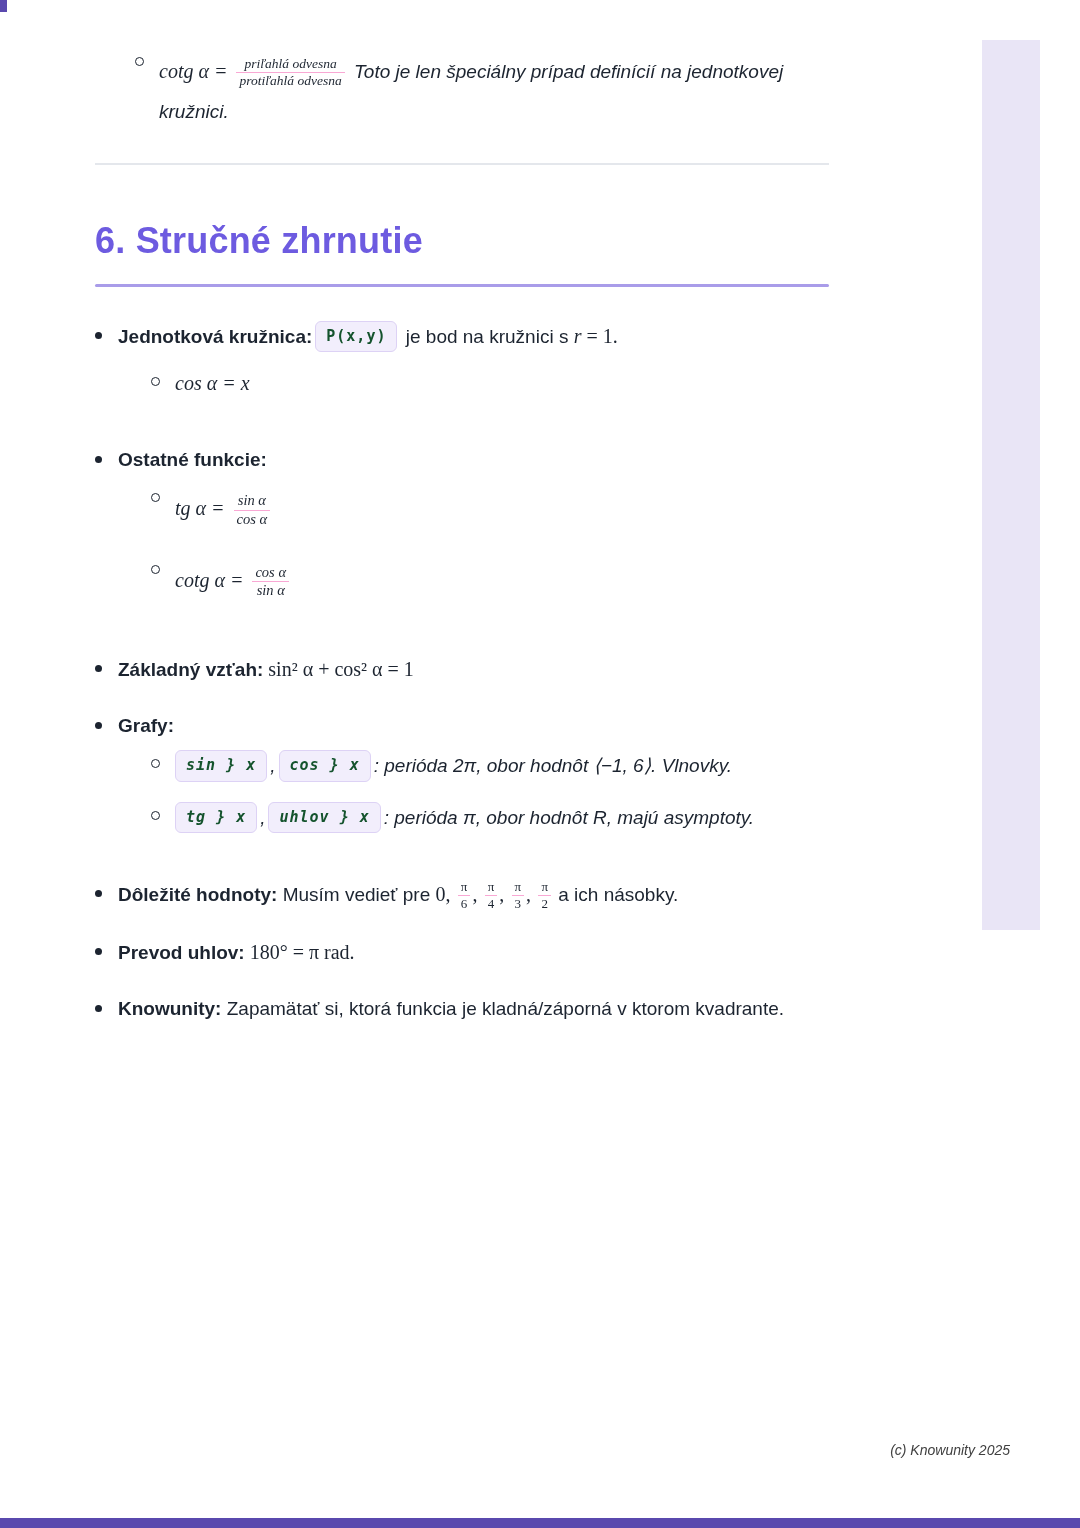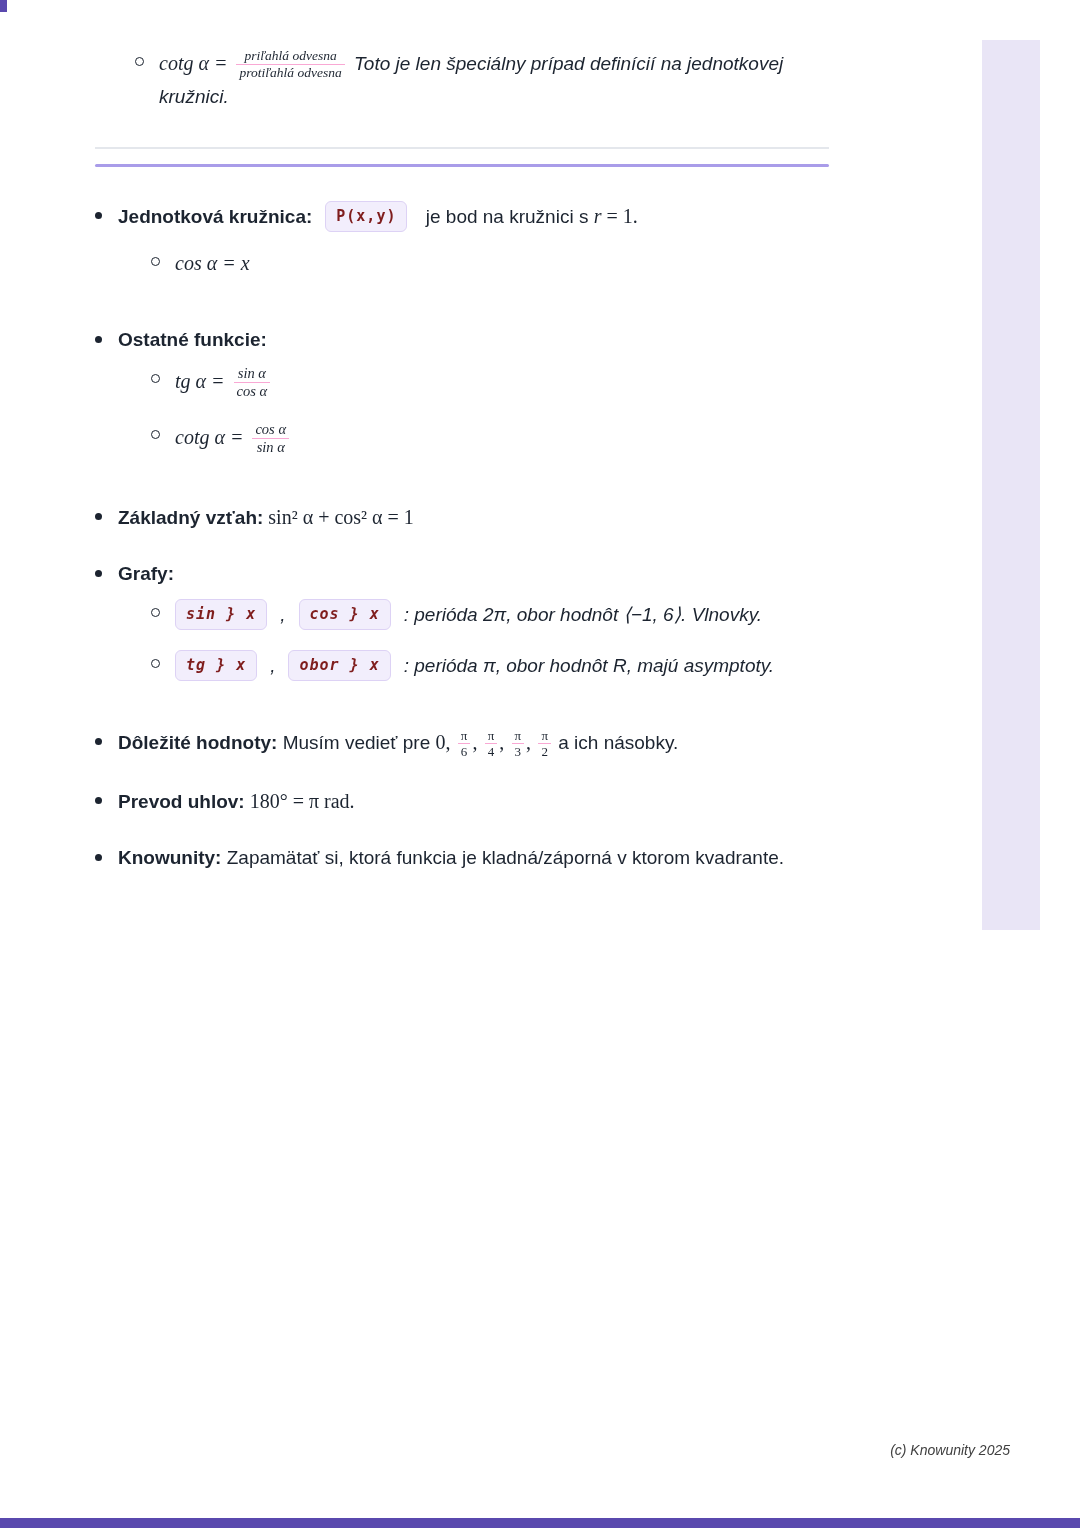--- a/index.html
+++ b/index.html
@@ -41,40 +41,40 @@
   .label { font-weight: 700; }
   .math { font-family: "Liberation Serif", serif; font-size: 20px; }
   .math-i { font-family: "Liberation Serif", serif; font-size: 20px; font-style: italic; }
   
   .frac {
     display: inline-block;
     text-align: center;
     vertical-align: middle;
     font-family: "Liberation Serif", serif;
     line-height: 1.2;
-    margin: 0 4px;
+    margin: 8px 4px;
   }
   .frac .num, .frac .den { display: block; padding: 0 3px; }
   .frac .den { border-top: 1px solid #f9a8d4; }
   .frac-sm   { font-size: 13.5px; }
   .frac-md   { font-size: 14.5px; }
   .frac-pi   { font-size: 13px; vertical-align: -7px; margin: 0 2px; }
   
   .badge {
     display: inline-block;
     font-family: "DejaVu Sans Mono", monospace;
     font-size: 15px;
     font-weight: 700;
     letter-spacing: 1px;
-    color: #7f1d1d;
+    color: #14532d;
     background: #f2eefc;
     border: 1px solid #ddd2f5;
     border-radius: 6px;
     padding: 3px 10px;
-    margin: 0 13px;
+    margin: 0 3px;
     vertical-align: 2px;
     white-space: nowrap;
   }
   .divider {
     border: none;
     border-top: 2px solid #e4e7ec;
     margin-top: 36px;
   }
   .section-title {
     margin-top: 48px;
@@ -129,20 +129,21 @@
 
   <div class="sub" style="margin-left:40px; margin-top:0;">
     <span class="marker-circ"></span>
     <div class="li-body">
       <span class="math">cotg α = </span><span class="frac frac-sm"><span class="num">priľahlá odvesna</span><span class="den">protiľahlá odvesna</span></span><span> Toto je len špeciálny prípad definícií na jednotkovej kružnici.</span>
     </div>
   </div>
 
   <hr class="divider">
 
+  <h1 class="section-title">6. Stručné zhrnutie</h1>
   <div class="title-underline"></div>
 
   <div class="li first-li">
     <span class="marker-dot"></span>
     <div class="li-body">
       <span class="label">Jednotková kružnica:</span><span class="badge">P(x,y)</span><span> je bod na kružnici s </span><span class="math-i">r</span><span class="math"> = 1.</span>
       <div class="sub">
         <span class="marker-circ"></span>
         <span class="math">cos α = x</span>
       </div>
@@ -174,21 +175,21 @@
   <div class="li">
     <span class="marker-dot"></span>
     <div class="li-body">
       <span class="label">Grafy:</span>
       <div class="sub" style="margin-top:10px;">
         <span class="marker-circ"></span>
         <span><span class="badge" style="margin-left:0;">sin } x</span><span>,</span><span class="badge">cos } x</span><span>: perióda 2π, obor hodnôt ⟨−1, 6⟩. Vlnovky.</span></span>
       </div>
       <div class="sub">
         <span class="marker-circ"></span>
-        <span><span class="badge" style="margin-left:0;">tg } x</span><span>,</span><span class="badge">obor } x</span><span>: perióda π, obor hodnôt R, majú asymptoty.</span></span>
+        <span><span class="badge" style="margin-left:0;">tg } x</span><span>,</span><span class="badge">uhlov } x</span><span>: perióda π, obor hodnôt R, majú asymptoty.</span></span>
       </div>
     </div>
   </div>
 
   <div class="li">
     <span class="marker-dot"></span>
     <div class="li-body">
       <span class="label">Dôležité hodnoty:</span><span> Musím vedieť pre </span><span class="math">0,</span>
       <span class="frac frac-pi"><span class="num">π</span><span class="den">6</span></span><span class="math">,</span>
       <span class="frac frac-pi"><span class="num">π</span><span class="den">4</span></span><span class="math">,</span>

